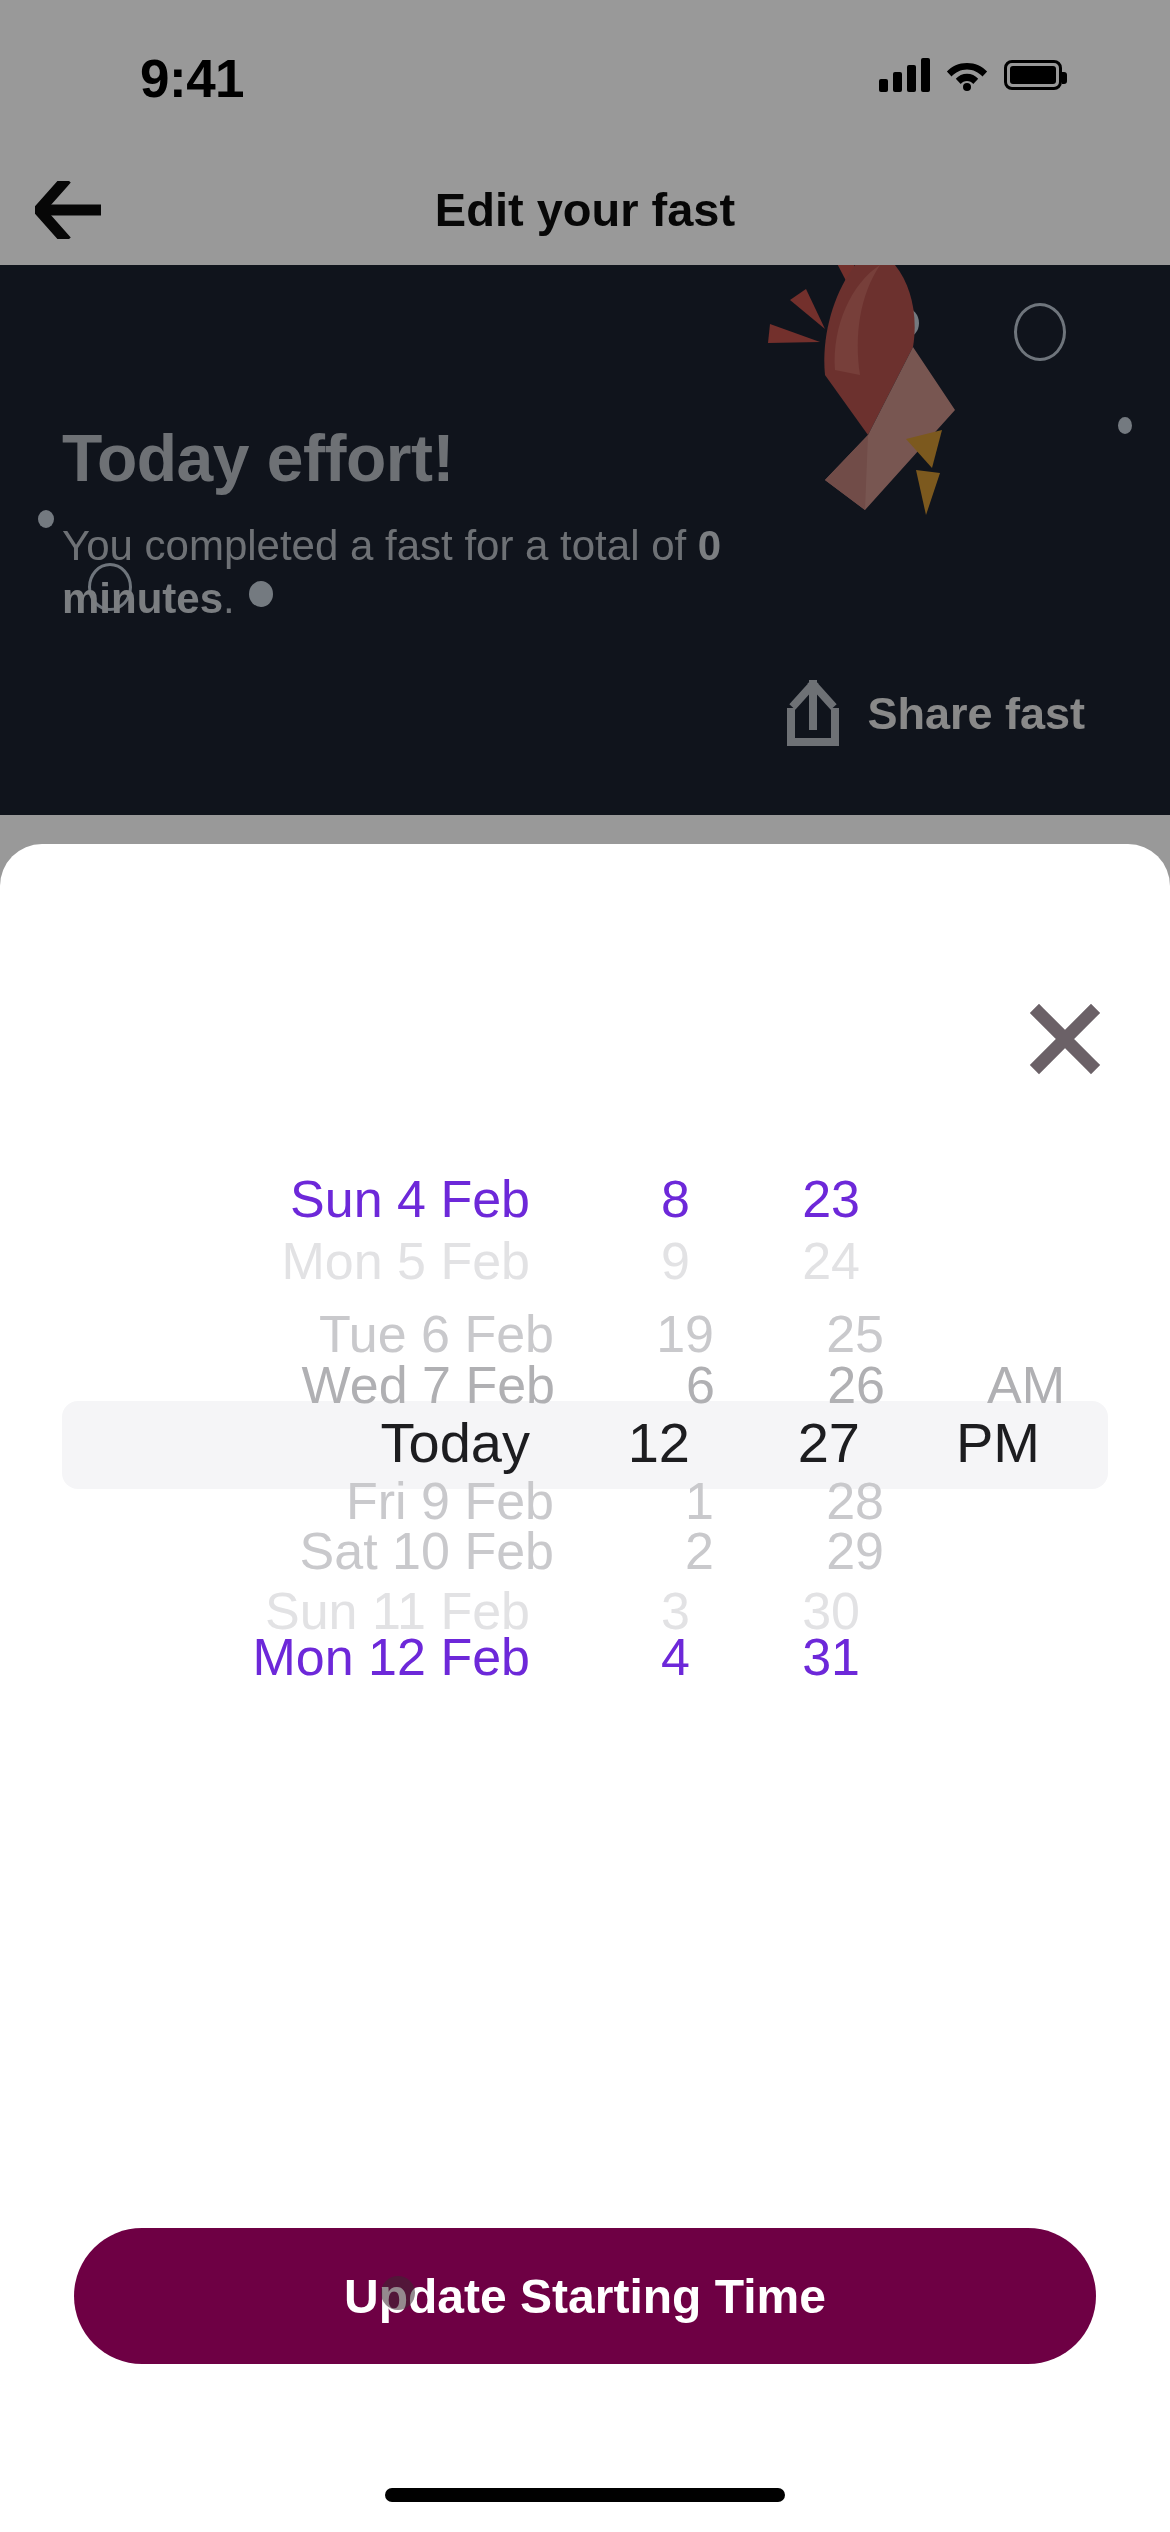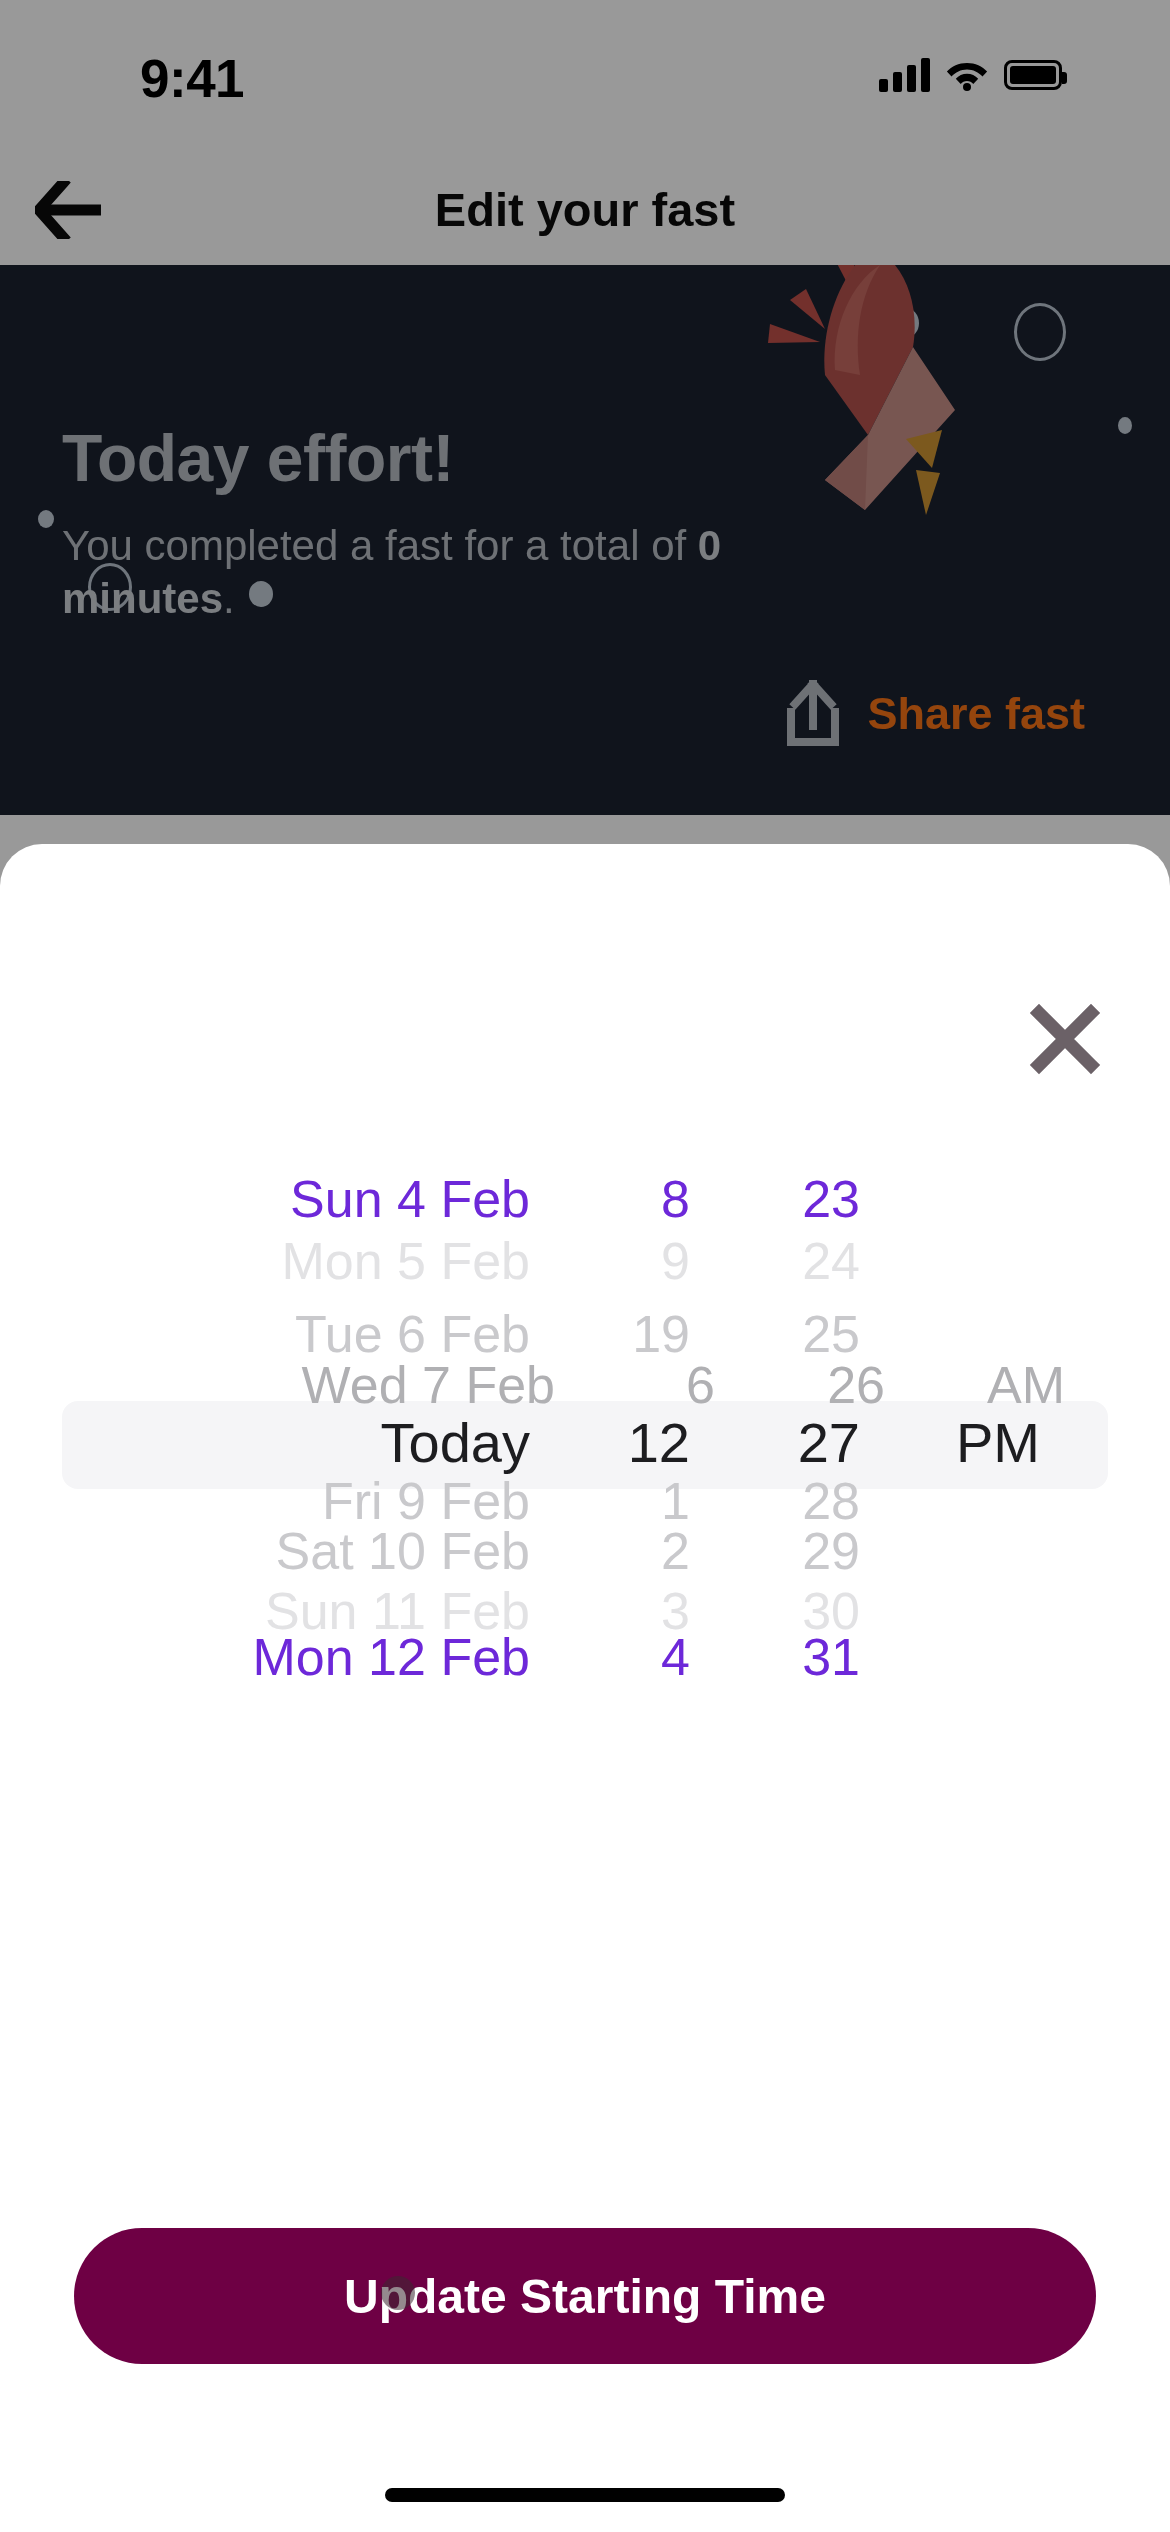--- a/index.html
+++ b/index.html
@@ -88,21 +88,21 @@
   }
   .hero-sub{
     position:absolute; left:62px; top:255px; width:730px;
     font-size:42px; line-height:1.25; color:#b7bdc4;
   }
   .hero-sub b{ font-weight:bold; color:#cdd2d8; }
   .share-row{
     position:absolute; right:85px; top:415px;
     display:flex; align-items:center; gap:24px;
   }
-  .share-label{ font-size:45px; font-weight:bold; color:#f97316; }
+  .share-label{ font-size:45px; font-weight:bold; color:#e5e5e5; }
   .popper{ position:absolute; right:150px; top:-40px; width:400px; height:330px; }
 
   
   .rows{
     position:absolute; left:0; top:815px; width:1170px;
     z-index:2;
   }
   .row{
     position:relative; height:117px; margin:0 70px;
     border-bottom:2px solid rgba(0,0,0,0.10);
@@ -153,21 +153,21 @@
     position:absolute; left:0; width:1170px; height:80px;
     display:flex; align-items:center;
     font-size:52px; color:#b0b0b3;
     white-space:nowrap;
   }
   .pick-row .c-date{ width:530px; text-align:right; padding-right:0; }
   .pick-row .c-hour{ width:160px; text-align:right; }
   .pick-row .c-min{ width:170px; text-align:right; }
   .pick-row .c-mer{ width:180px; text-align:right; padding-left:28px;}
   .pick-row.selected{ color:#1d1d20; font-size:56px; }
-  .pick-row.o1{ color:#c9c9cc; }
+  .pick-row.o1{ color:#c9c9cc;padding-left:24px; }
   .pick-row.o2{ color:#e2e2e4; }
   .pick-row.o3{ color:#6d28d9; }
 
   
   .primary-btn{
     position:absolute; left:74px; bottom:168px;
     width:1022px; height:136px; border-radius:68px;
     background:#6e0044; border:none;
     color:#fff; font-size:48px; font-weight:bold;
     font-family:inherit;

